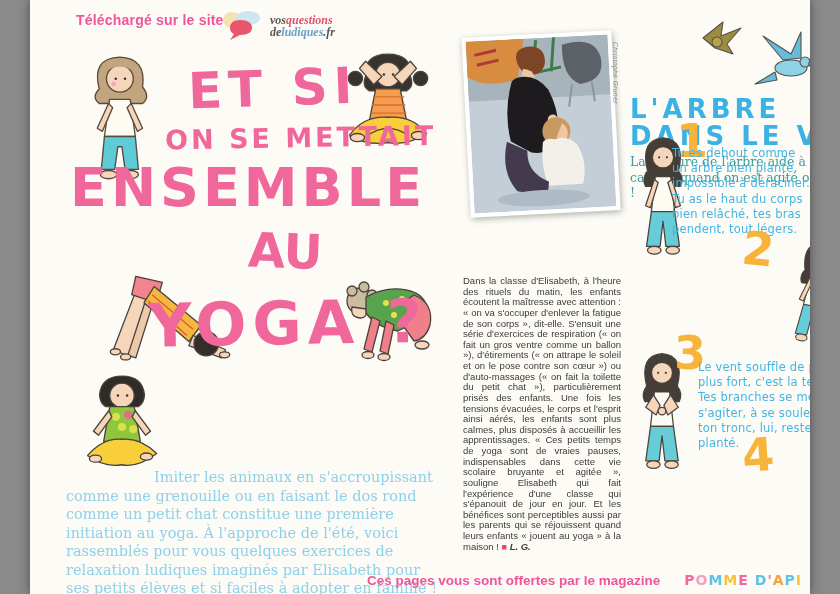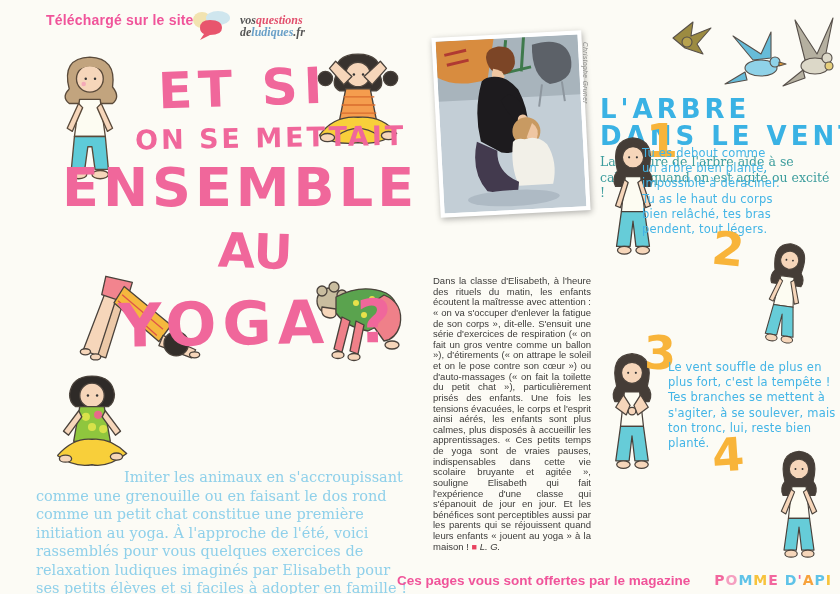--- a/index.html
+++ b/index.html
@@ -1,35 +1,35 @@
 <!DOCTYPE html>
 <html><head>
 <meta charset="utf-8">
 <style>
   html,body{margin:0;padding:0;background:#8a8a8a;}
-  .page{position:relative;width:840px;height:594px;margin:0 auto;background:#fcfbf5;
+  .page{position:relative;width:780px;height:594px;margin:0 auto;background:#fcfbf5;
         overflow:hidden;font-family:"Liberation Sans",sans-serif;box-shadow:0 0 10px rgba(0,0,0,.45);}
   .abs{position:absolute;}
   
   .dl-text{color:#f0549a;font-weight:bold;font-size:14px;letter-spacing:.2px;}
   .vq-logo{font-family:"Liberation Serif",serif;font-style:italic;font-weight:bold;font-size:12px;line-height:1.0;color:#555;}
   .vq-accent1{color:#e2506e;}
   .vq-accent2{color:#6aa0c8;}
   
   .big-title{color:#f0679b;font-family:"DejaVu Sans",sans-serif;font-weight:bold;line-height:1;}
   .tl{white-space:nowrap;}
   
   .intro{font-family:"DejaVu Serif",serif;color:#8fd0ea;font-size:14.5px;line-height:1.28;text-indent:88px;}
   
   .photo-frame{background:#fff;padding:4px;box-shadow:1px 2px 6px rgba(0,0,0,.3);transform:rotate(-3deg);}
   .credit{font-size:6.5px;color:#8a8a88;font-style:italic;writing-mode:vertical-rl;letter-spacing:.5px;}
   .caption{color:#ef7fa8;font-style:italic;font-size:9.8px;line-height:1.15;font-weight:bold;}
   .bodytext{color:#3c3b39;font-size:9.5px;line-height:1.12;text-align:justify;}
   .endmark{color:#e8425f;font-size:9px;}
-  .sig{font-style:italic;font-weight:normal;}
+  .sig{font-style:italic;font-weight:bold;}
   
   .tree-title{color:#3ab2e4;font-family:"DejaVu Sans",sans-serif;font-weight:bold;font-size:26px;
               letter-spacing:4px;line-height:1.05;white-space:nowrap;}
   .tree-sub{font-family:"DejaVu Serif",serif;color:#3d9d9d;font-size:12.5px;line-height:1.25;}
   .step-num{color:#f8b43a;font-family:"DejaVu Sans",sans-serif;font-weight:bold;font-size:46px;line-height:1;}
   .step-text{color:#44b5e6;font-family:"DejaVu Sans",sans-serif;font-size:11.5px;line-height:1.32;letter-spacing:.2px;}
   
   .footer{display:flex;align-items:center;gap:24px;}
   .footer-text{color:#f0549a;font-weight:bold;font-size:13.5px;}
   .magazine{font-family:"DejaVu Sans",sans-serif;font-weight:bold;font-size:14px;letter-spacing:1px;}
@@ -145,21 +145,21 @@
       <ellipse cx="18" cy="85" rx="6" ry="3.5" fill="#f6d6ba"></ellipse>
         <ellipse cx="68" cy="83" rx="6" ry="3.5" fill="#f6d6ba"></ellipse>
       <circle cx="40" cy="23" r="1.2" fill="#333" stroke="none"></circle>
         <circle cx="49" cy="23" r="1.2" fill="#333" stroke="none"></circle>
     </g>
   </svg>
 
   <div class="abs big-title" style="left:40px;top:62px;width:380px;">
     <div class="tl" style="font-size:50px;margin-left:118px;letter-spacing:6px;transform:rotate(-2deg);">ET SI</div>
     <div class="tl" style="font-size:27px;margin-left:95px;letter-spacing:3px;margin-top:12px;transform:rotate(-1deg);">ON SE METTAIT</div>
-    <div class="tl" style="font-size:54px;margin-left:22px;letter-spacing:4px;margin-top:10px;">ENSEMBLE</div>
+    <div class="tl" style="font-size:54px;letter-spacing:4px;margin-top:10px;">ENSEMBLE</div>
     <div class="tl" style="font-size:48px;margin-left:178px;margin-top:14px;transform:rotate(2deg);">AU</div>
     <div class="tl" style="font-size:60px;margin-left:78px;letter-spacing:6px;margin-top:16px;transform:rotate(-1deg);">YOGA ?</div>
   </div>
 
   <div class="abs intro" style="left:36px;top:468px;width:376px;">Imiter les animaux en s'accroupissant comme une grenouille ou en faisant le dos rond comme un petit chat constitue une première initiation au yoga. À l'approche de l'été, voici rassemblés pour vous quelques exercices de relaxation ludiques imaginés par Elisabeth pour ses petits élèves et si faciles à adopter en famille !</div>
 
   <div class="abs photo-frame" style="left:436px;top:34px;width:142px;height:172px;">
     <svg width="142" height="172" viewBox="0 0 142 172">
       <rect width="142" height="172" fill="#c3ced6"></rect>
       <rect width="142" height="60" fill="#a8b4bc"></rect>

